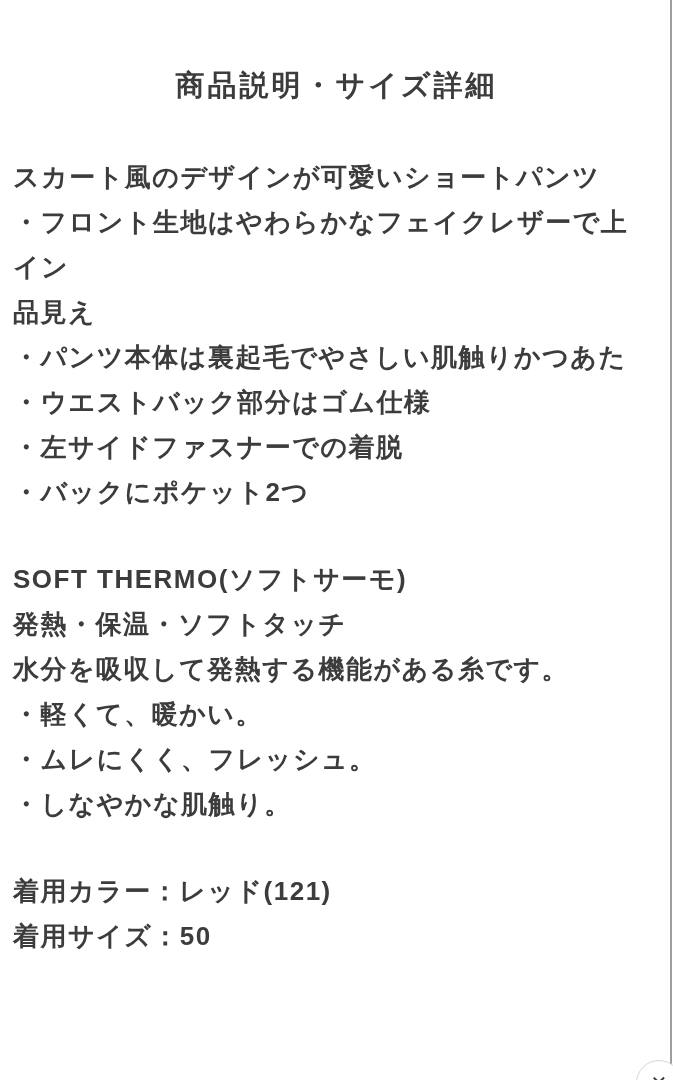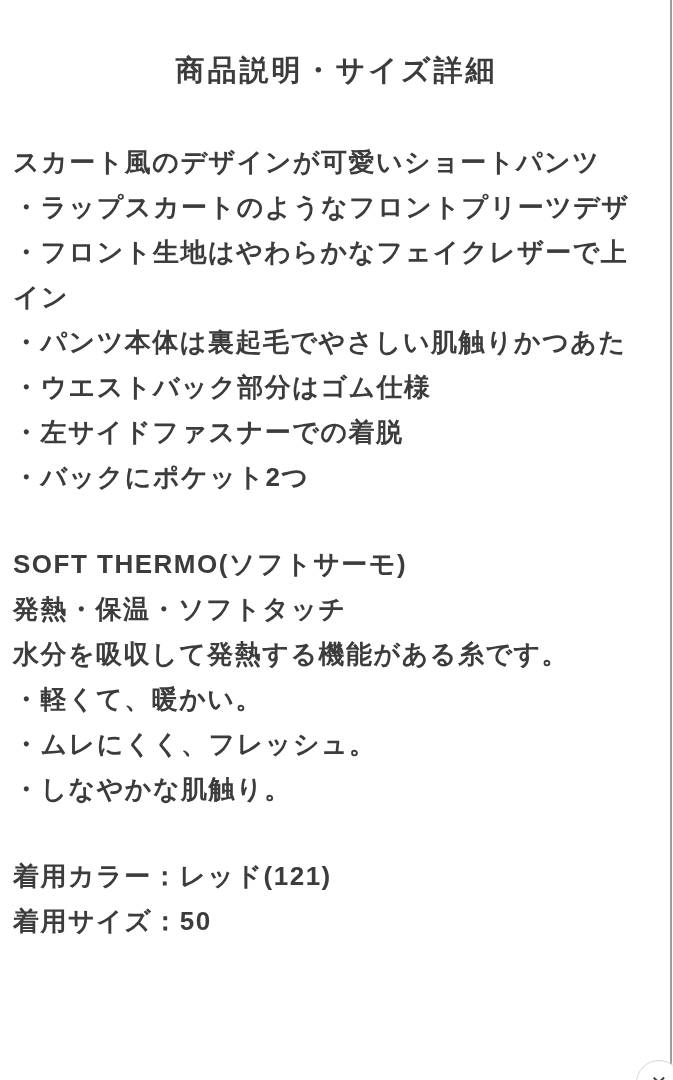--- a/index.html
+++ b/index.html
@@ -18,21 +18,21 @@
   .right-border {
     position: absolute;
     top: 0;
     left: 670px;
     width: 2px;
     height: 1080px;
     background: #9e9e9e;
     z-index: 1;
   }
   .title {
-    margin: 0;
+    margin: 15px;
     padding-top: 50px;
     text-align: center;
     font-size: 29px;
     line-height: 40px;
     font-weight: 600;
     letter-spacing: 3px;
     color: #3c3c3c;
     white-space: nowrap;
   }
   .content {
@@ -78,23 +78,23 @@
 <body>
 
 <div class="right-border"></div>
 
 <h1 class="title">商品説明・サイズ詳細</h1>
 
 <div class="content">
 
   <div class="section">
     <div class="line">スカート風のデザインが可愛いショートパンツ</div>
-    <div class="line">・ラップスカートのようなフロントプリーツデザ</div>
     <div class="line">・フロント生地はやわらかなフェイクレザーで上</div>
     <div class="line">イン</div>
+    <div class="line">品見え</div>
     <div class="line">・パンツ本体は裏起毛でやさしい肌触りかつあた</div>
     <div class="line">・ウエストバック部分はゴム仕様</div>
     <div class="line">・左サイドファスナーでの着脱</div>
     <div class="line">・バックにポケット2つ</div>
   </div>
 
   <div class="section">
     <div class="line">SOFT THERMO(ソフトサーモ)</div>
     <div class="line">発熱・保温・ソフトタッチ</div>
     <div class="line">水分を吸収して発熱する機能がある糸です。</div>

